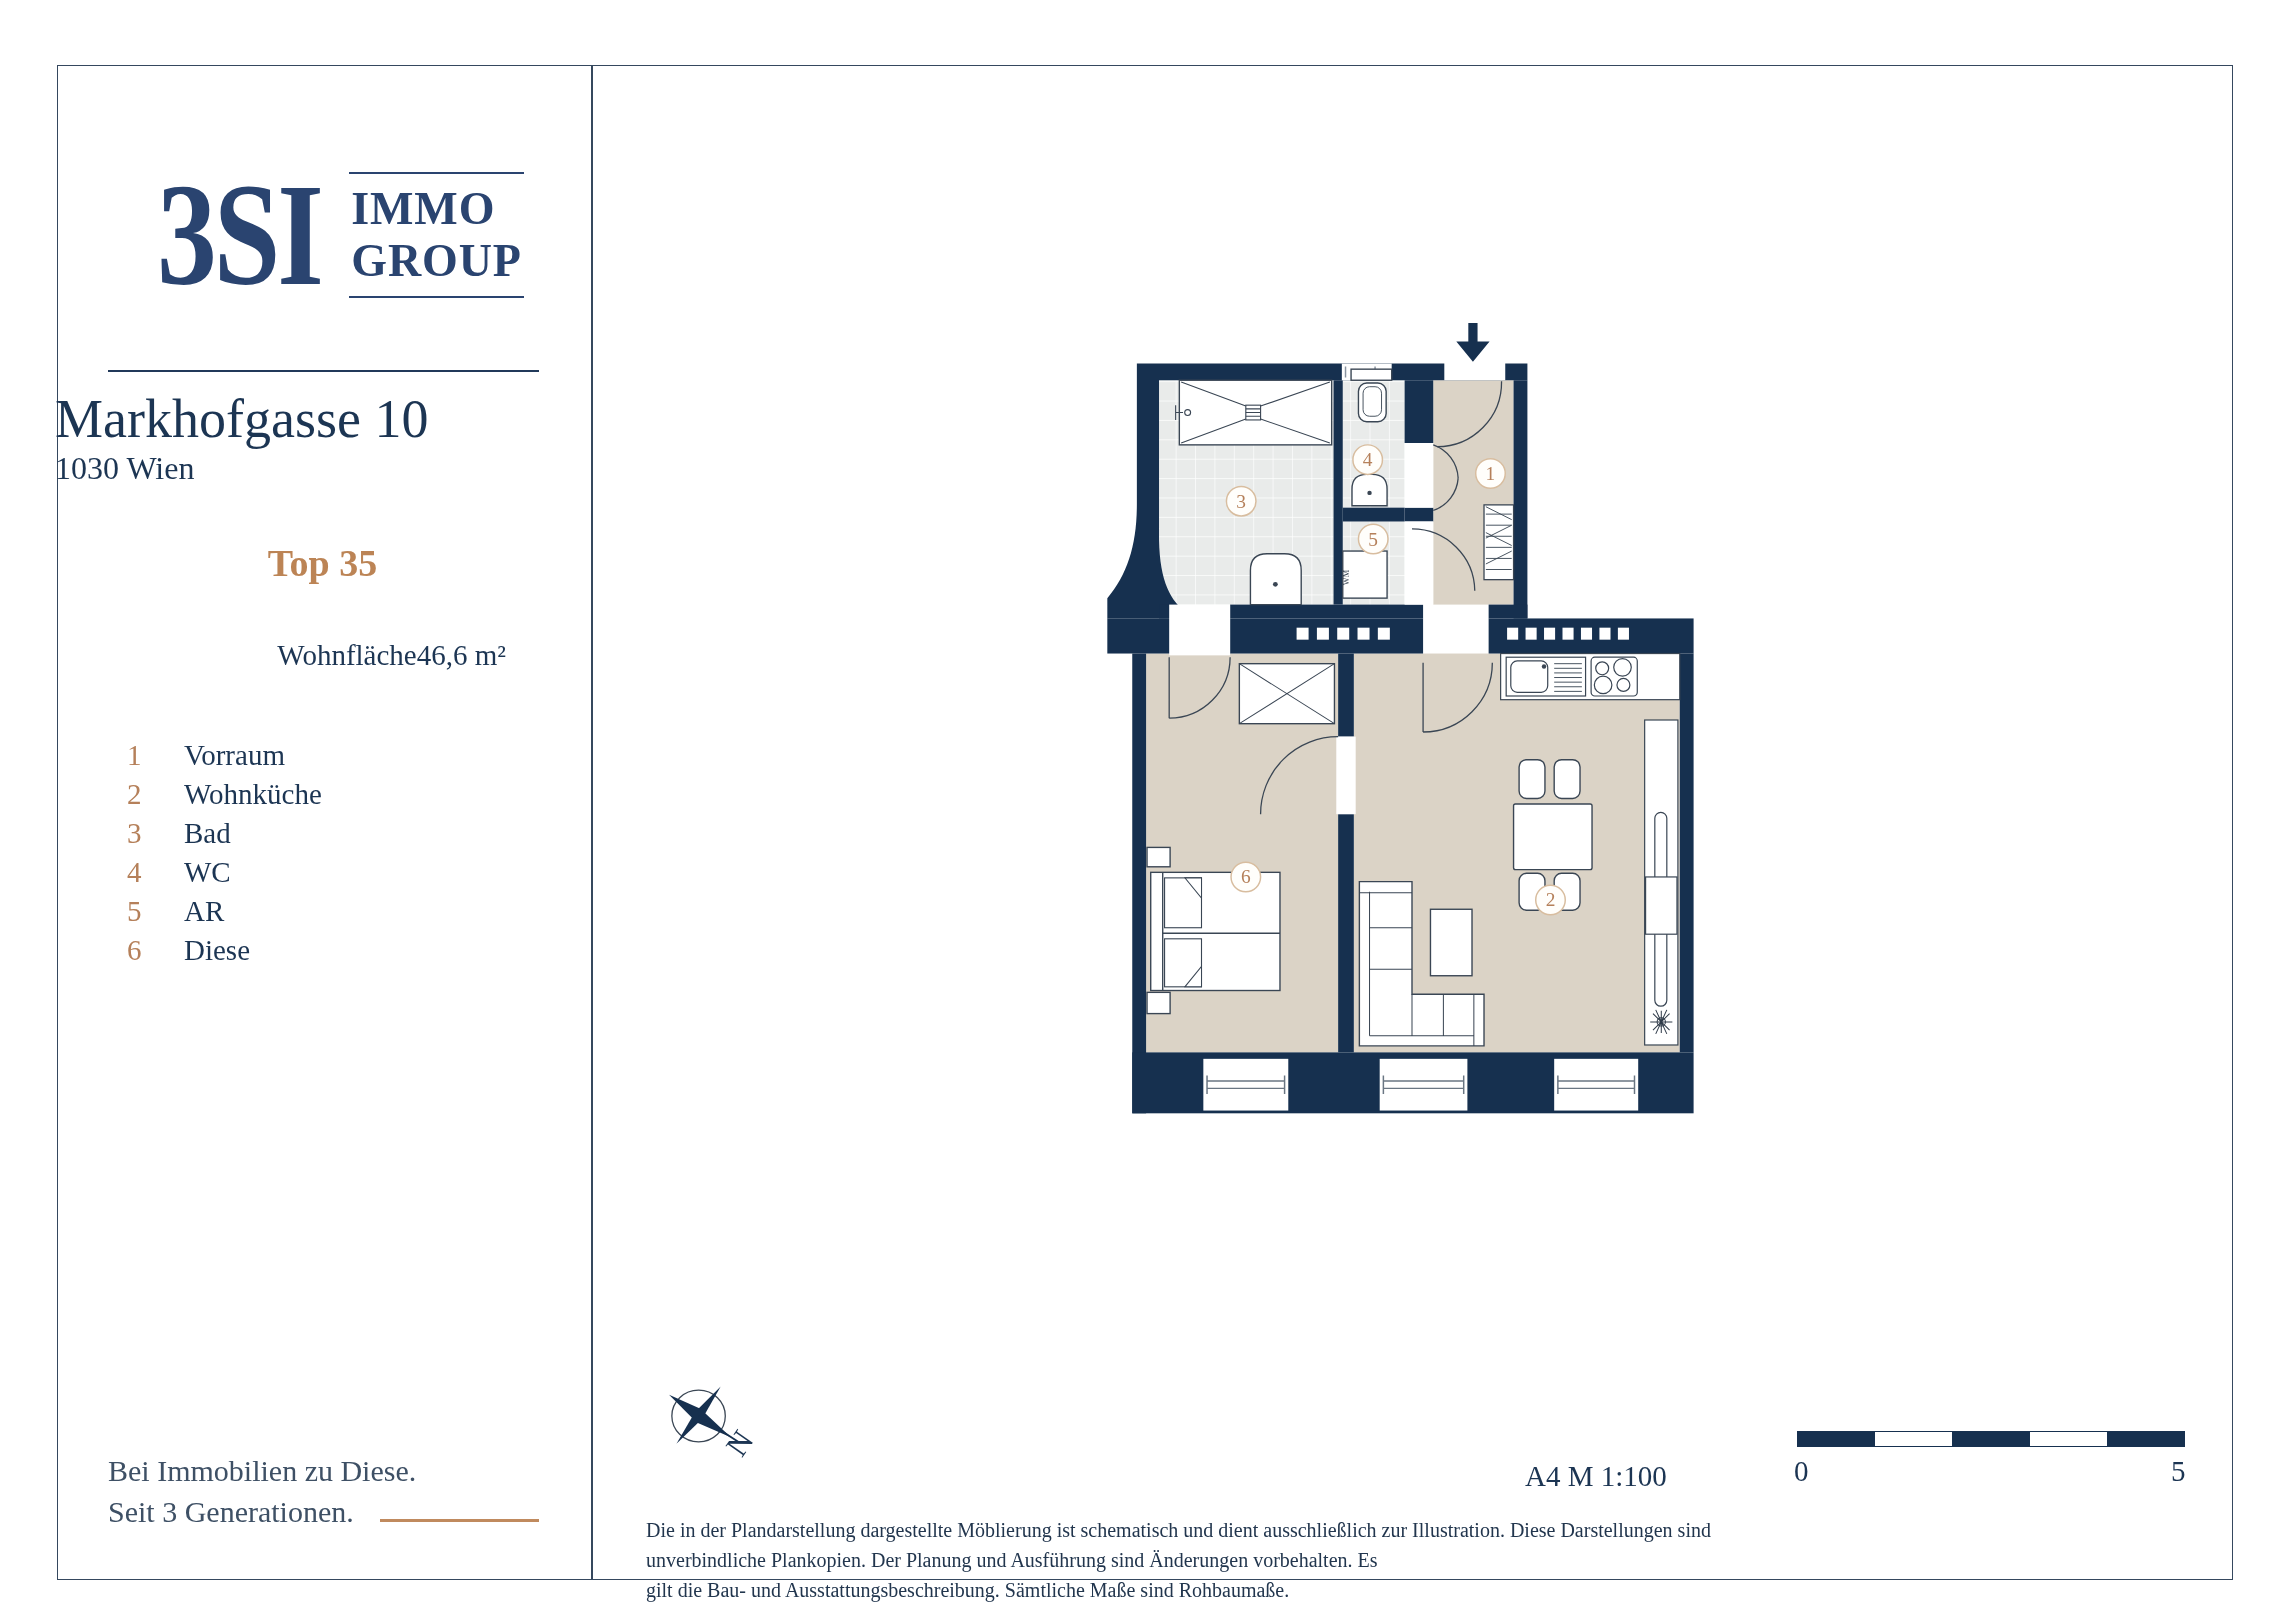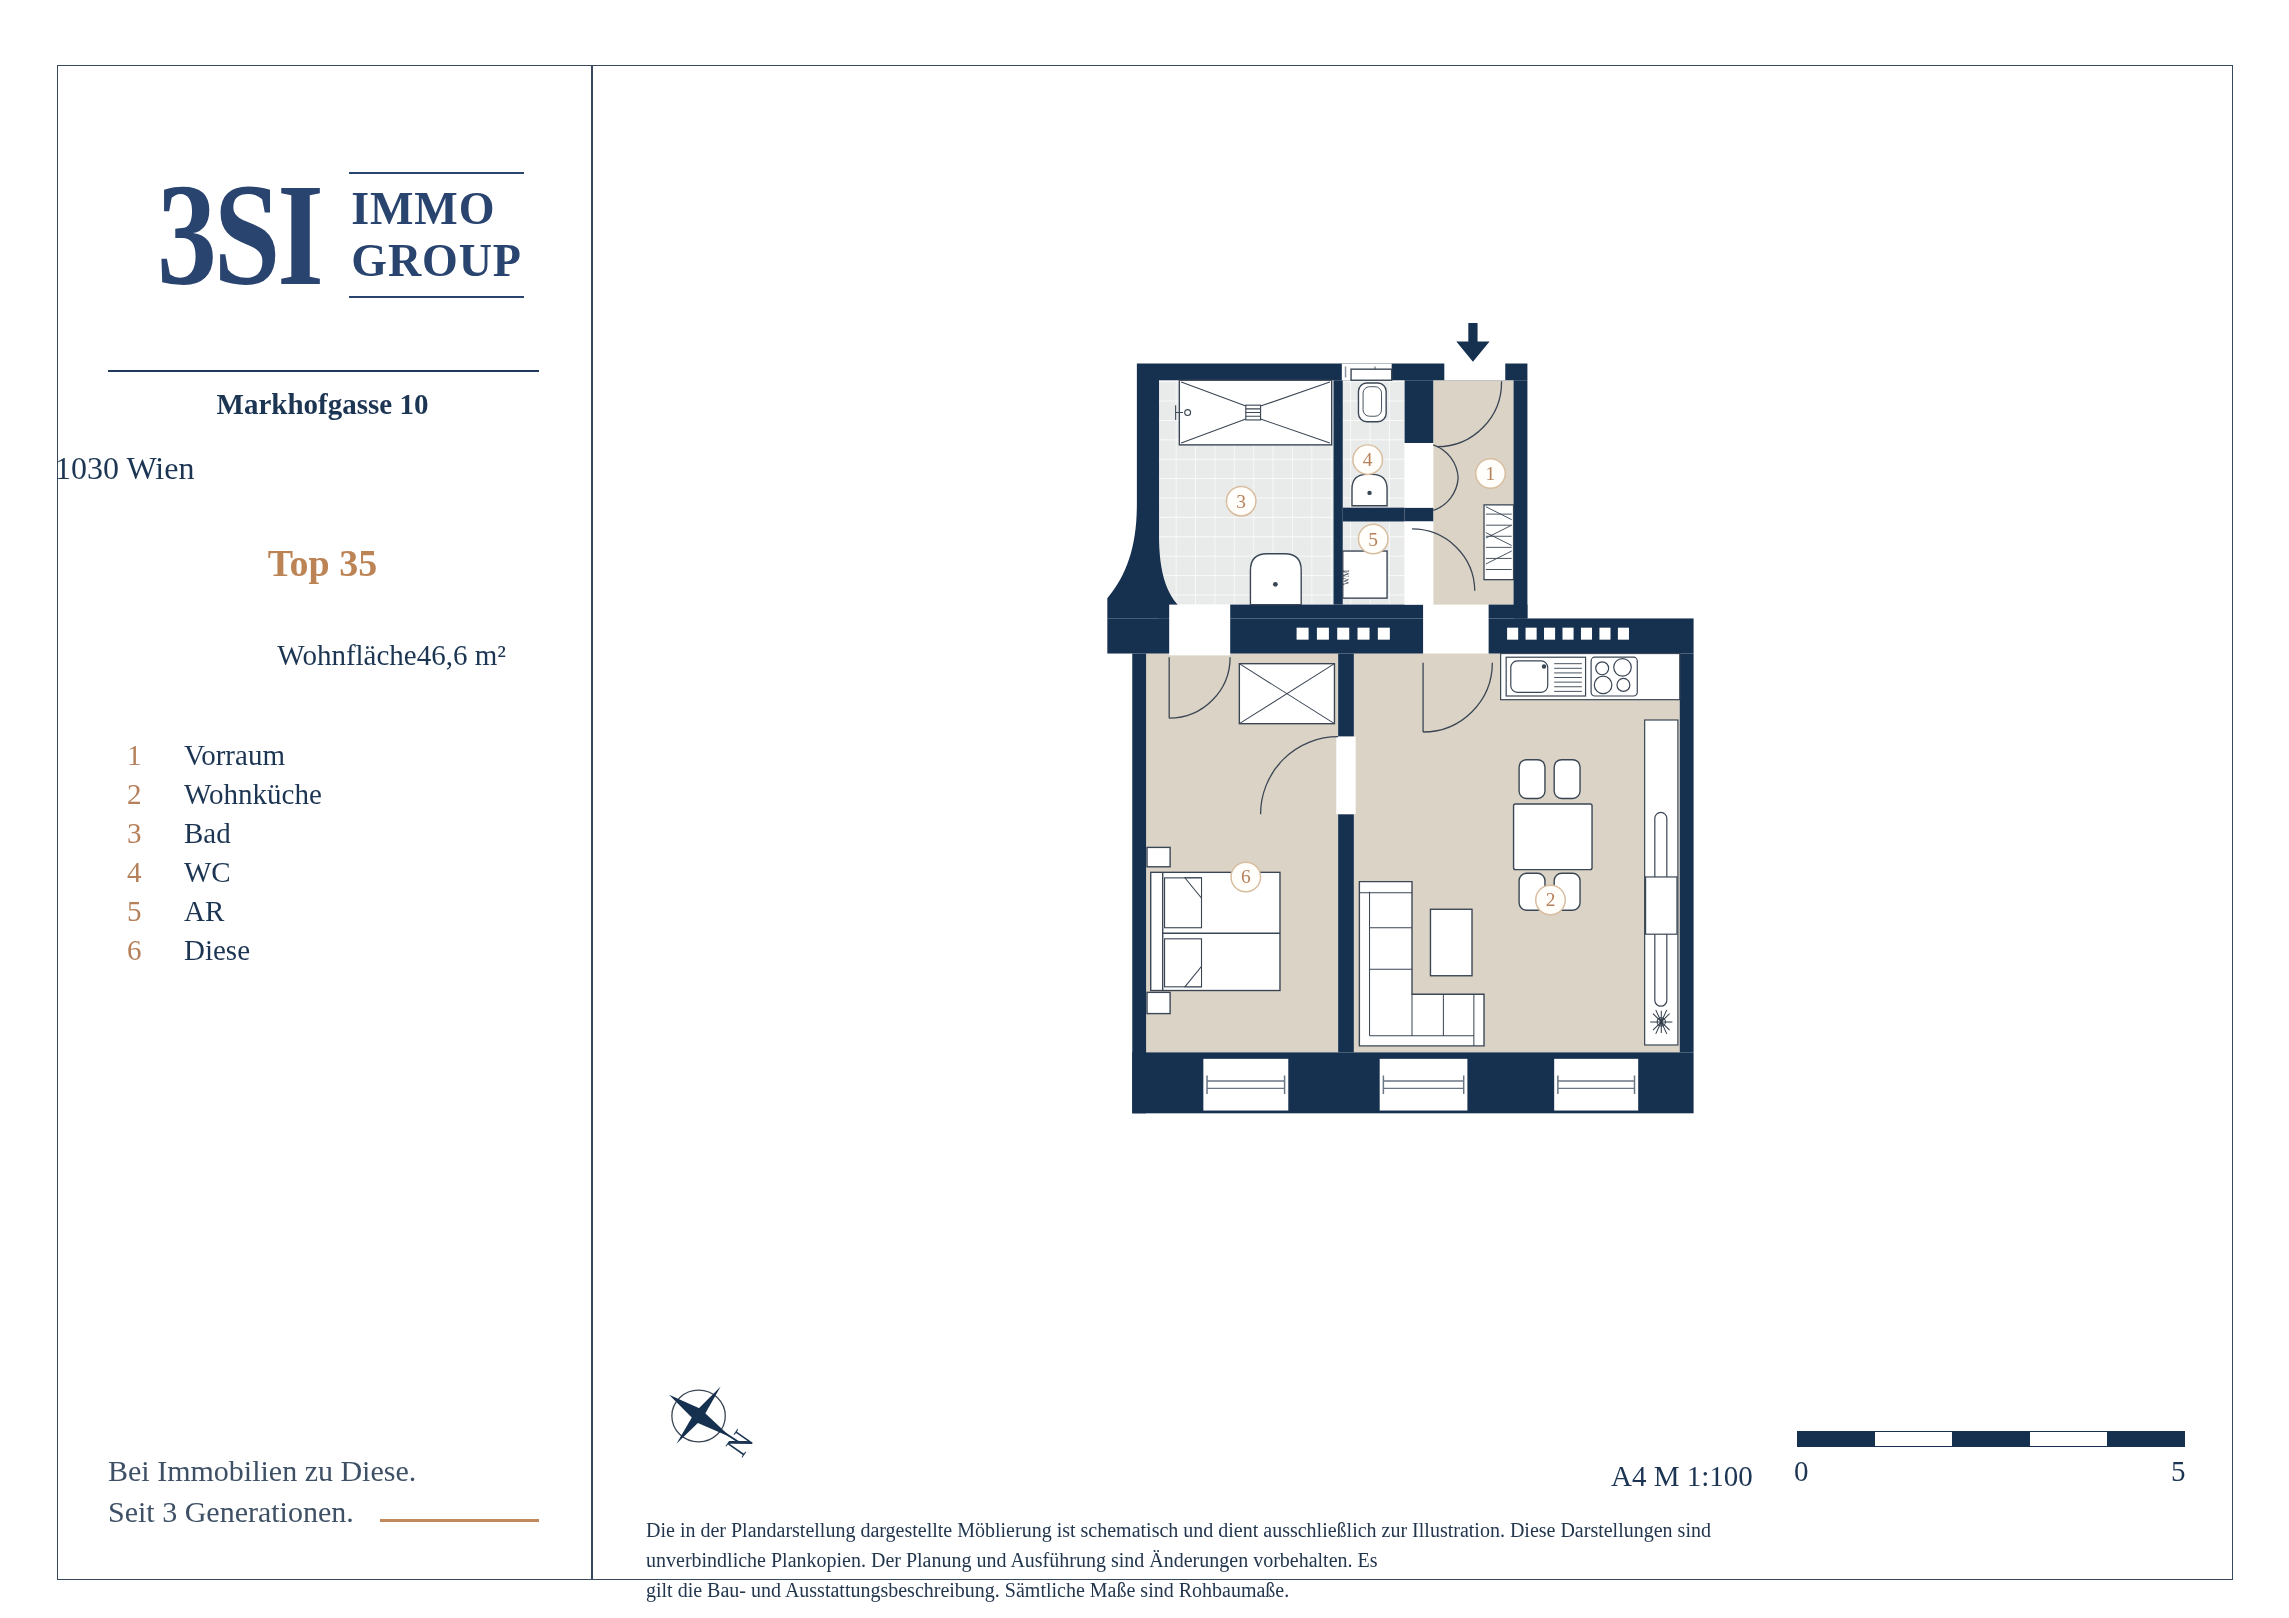--- a/index.html
+++ b/index.html
@@ -4,33 +4,33 @@
 <style>
   html,body{margin:0;padding:0;background:#ffffff;}
   .page{position:relative;width:2290px;height:1619px;background:#fff;font-family:"Liberation Serif",serif;color:#1C3553;overflow:hidden;border-radius:23px;}
   .frame{position:absolute;left:57px;top:65px;width:2176px;height:1515px;border:1.8px solid #35485E;box-sizing:border-box;}
   .divider-v{position:absolute;left:591px;top:65px;width:1.8px;height:1515px;background:#35485E;}
   
   .logo{position:absolute;left:157px;top:162px;display:flex;align-items:center;gap:18.5px;color:#2A4470;}
   .logo-main{font-size:146px;font-weight:700;line-height:1;transform:scaleX(.82);transform-origin:left center;letter-spacing:-3.7px;}
   .logo-sub{border-top:2.8px solid #2A4470;border-bottom:2.8px solid #2A4470;padding:9.2px 1.8px;font-size:46px;line-height:1.12;letter-spacing:0.9px;font-weight:600;margin-left:-26px;}
   .rule{position:absolute;left:108px;top:370px;width:431px;height:1.8px;background:#21395A;}
-  .addr1{position:absolute;left:55px;top:388px;width:535px;text-align:center;font-size:29px;font-weight:700;}
+  .addr1{position:absolute;left:55px;top:388px;width:535px;font-size:54px;font-weight:400;}
   .addr2{position:absolute;left:55px;top:450px;width:535px;font-size:32px;}
   .top-unit{position:absolute;left:55px;top:541px;width:535px;text-align:center;font-size:38px;font-weight:600;color:#BC8455;}
   .area-row{position:absolute;left:120px;top:639px;width:386px;display:flex;justify-content:flex-end;font-size:29px;}
   .legend{position:absolute;left:127px;top:736px;font-size:29px;}
   .legend-row{display:flex;height:39px;align-items:center;}
   .legend-num{width:57px;color:#B5805A;}
   .tagline{position:absolute;left:108px;top:1451px;font-size:30px;line-height:1.36;color:#3E5065;}
   .tag-rule{position:absolute;left:380px;top:1519px;width:159px;height:2.8px;background:#C08A5E;}
   
   .planwrap{position:absolute;left:1098px;top:323px;width:628px;height:794px;}
   .compass{position:absolute;left:657px;top:1381px;width:120px;height:129px;}
-  .plan-meta{position:absolute;left:1611px;top:1460px;font-size:29px;color:#1C3553;}
+  .plan-meta{position:absolute;left:1525px;top:1460px;font-size:29px;color:#1C3553;}
   .scalebar{position:absolute;left:1797px;top:1431px;width:388px;height:15.7px;border:1.8px solid #16304F;box-sizing:border-box;display:flex;}
   .scalebar .seg{flex:1;}
   .seg.d{background:#16304F;} .seg.w{background:#fff;}
   .scale0{position:absolute;left:1794px;top:1455px;font-size:29px;}
   .scale5{position:absolute;left:2171px;top:1455px;font-size:29px;}
   .disclaimer{position:absolute;left:646px;top:1515px;width:1181px;font-size:20px;line-height:1.5;color:#22364E;}
 </style>
 </head>
 <body>
 

